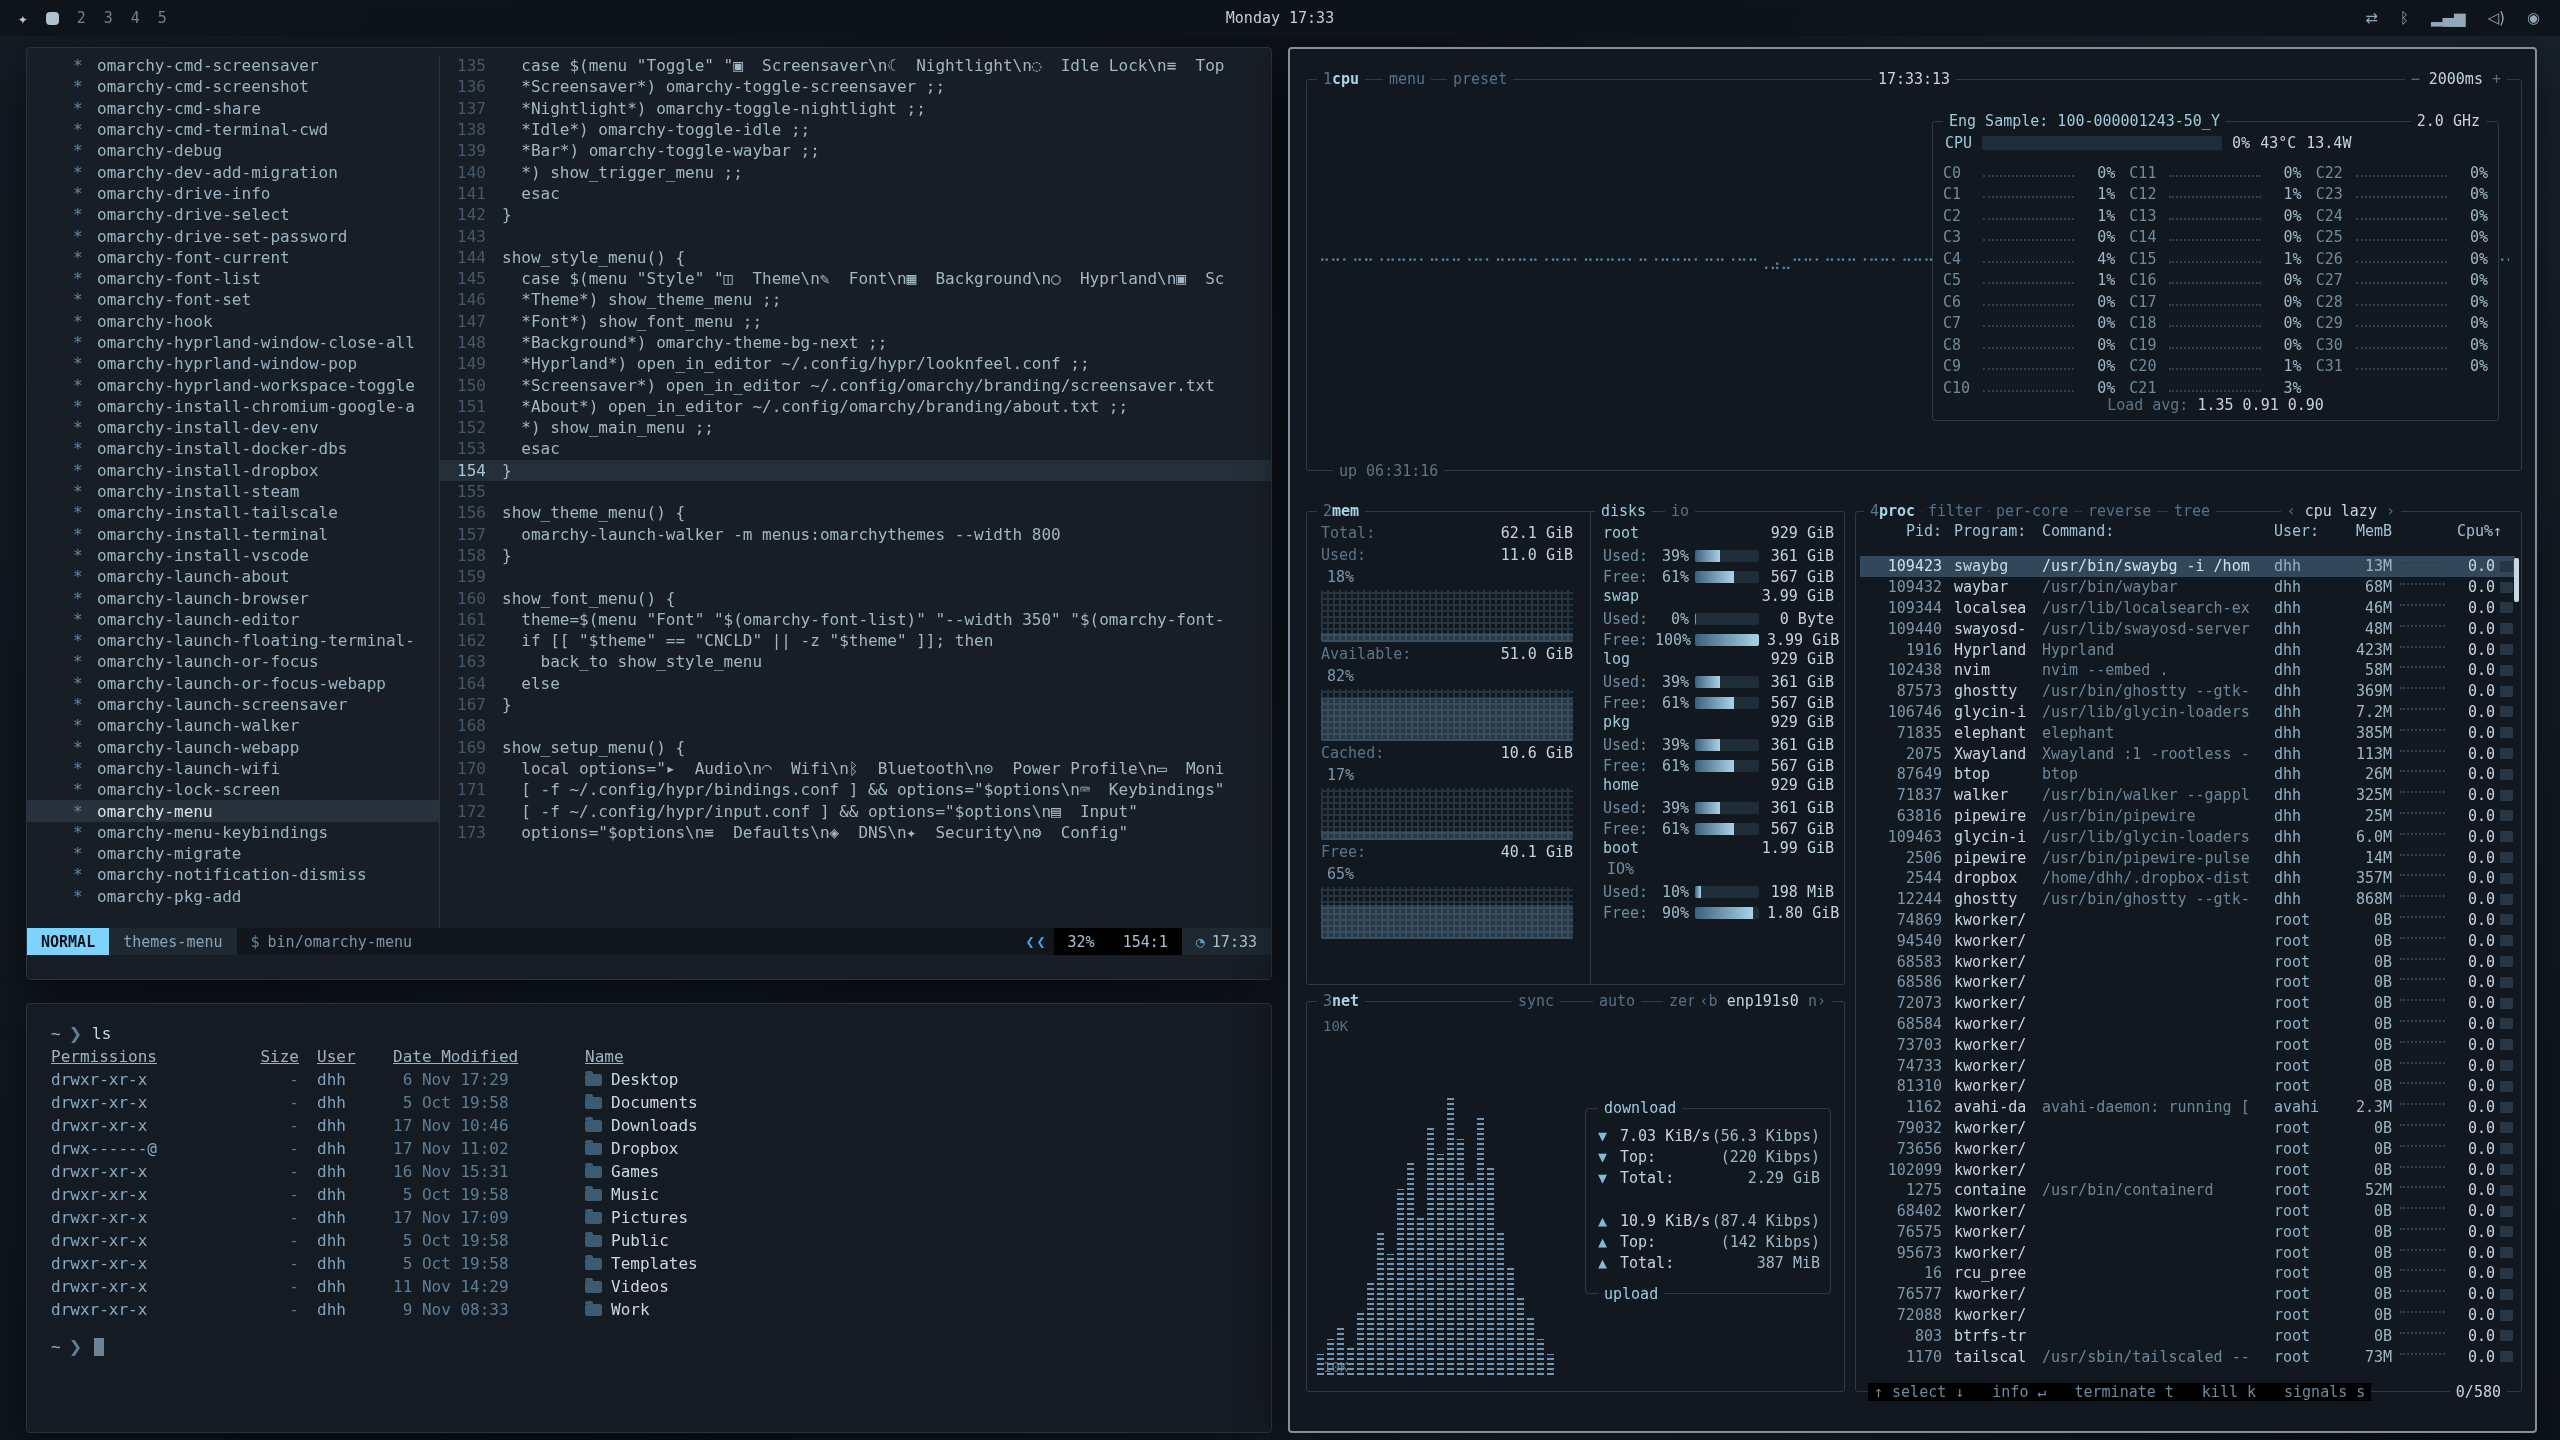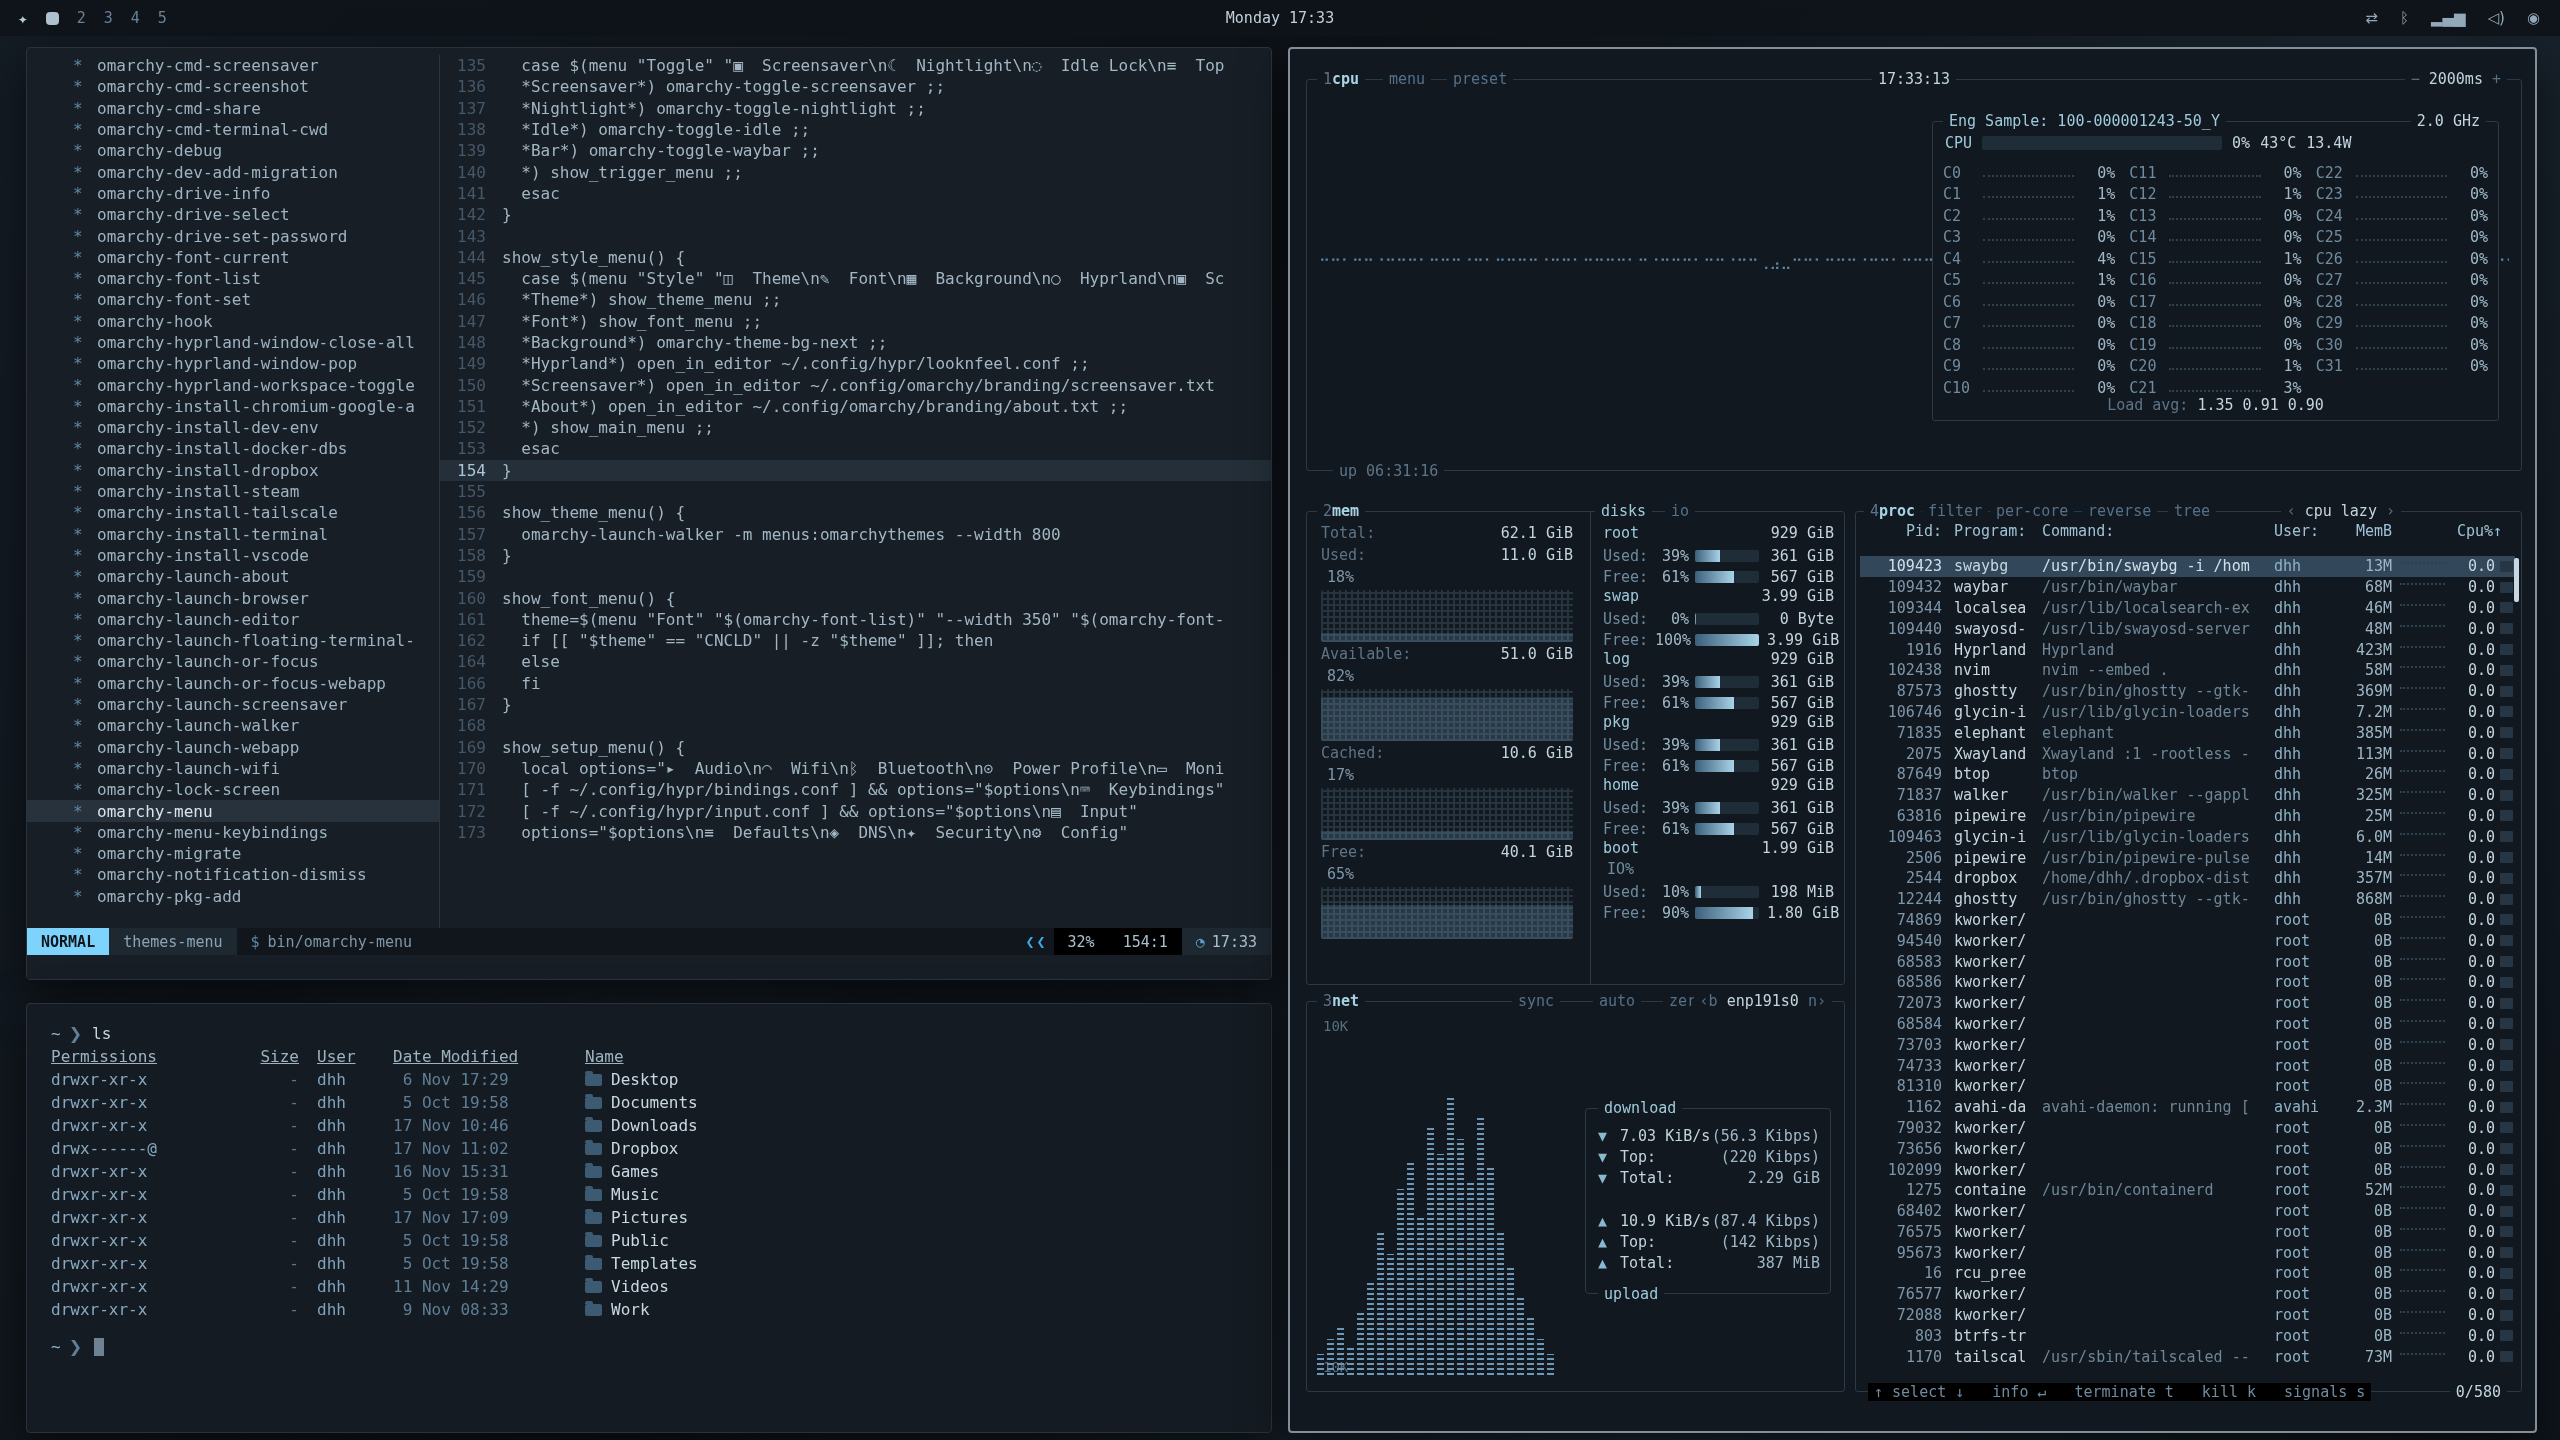--- a/index.html
+++ b/index.html
@@ -437,29 +437,29 @@
         </div>
 
         <div class="code-line">
           <span class="ln">161</span><span class="ct">  theme=$(menu "Font" "$(omarchy-font-list)" "--width 350" "$(omarchy-font-</span>
         </div>
 
         <div class="code-line">
           <span class="ln">162</span><span class="ct">  if [[ "$theme" == "CNCLD" || -z "$theme" ]]; then</span>
         </div>
 
+        <div class="code-line">
+          <span class="ln">163</span><span class="ct">    back_to show_style_menu</span>
+        </div>
 
         <div class="code-line">
           <span class="ln">164</span><span class="ct">  else</span>
         </div>
 
 
-        <div class="code-line">
-          <span class="ln">166</span><span class="ct">  fi</span>
-        </div>
 
         <div class="code-line">
           <span class="ln">167</span><span class="ct">}</span>
         </div>
 
         <div class="code-line">
           <span class="ln">168</span><span class="ct"></span>
         </div>
 
         <div class="code-line">

